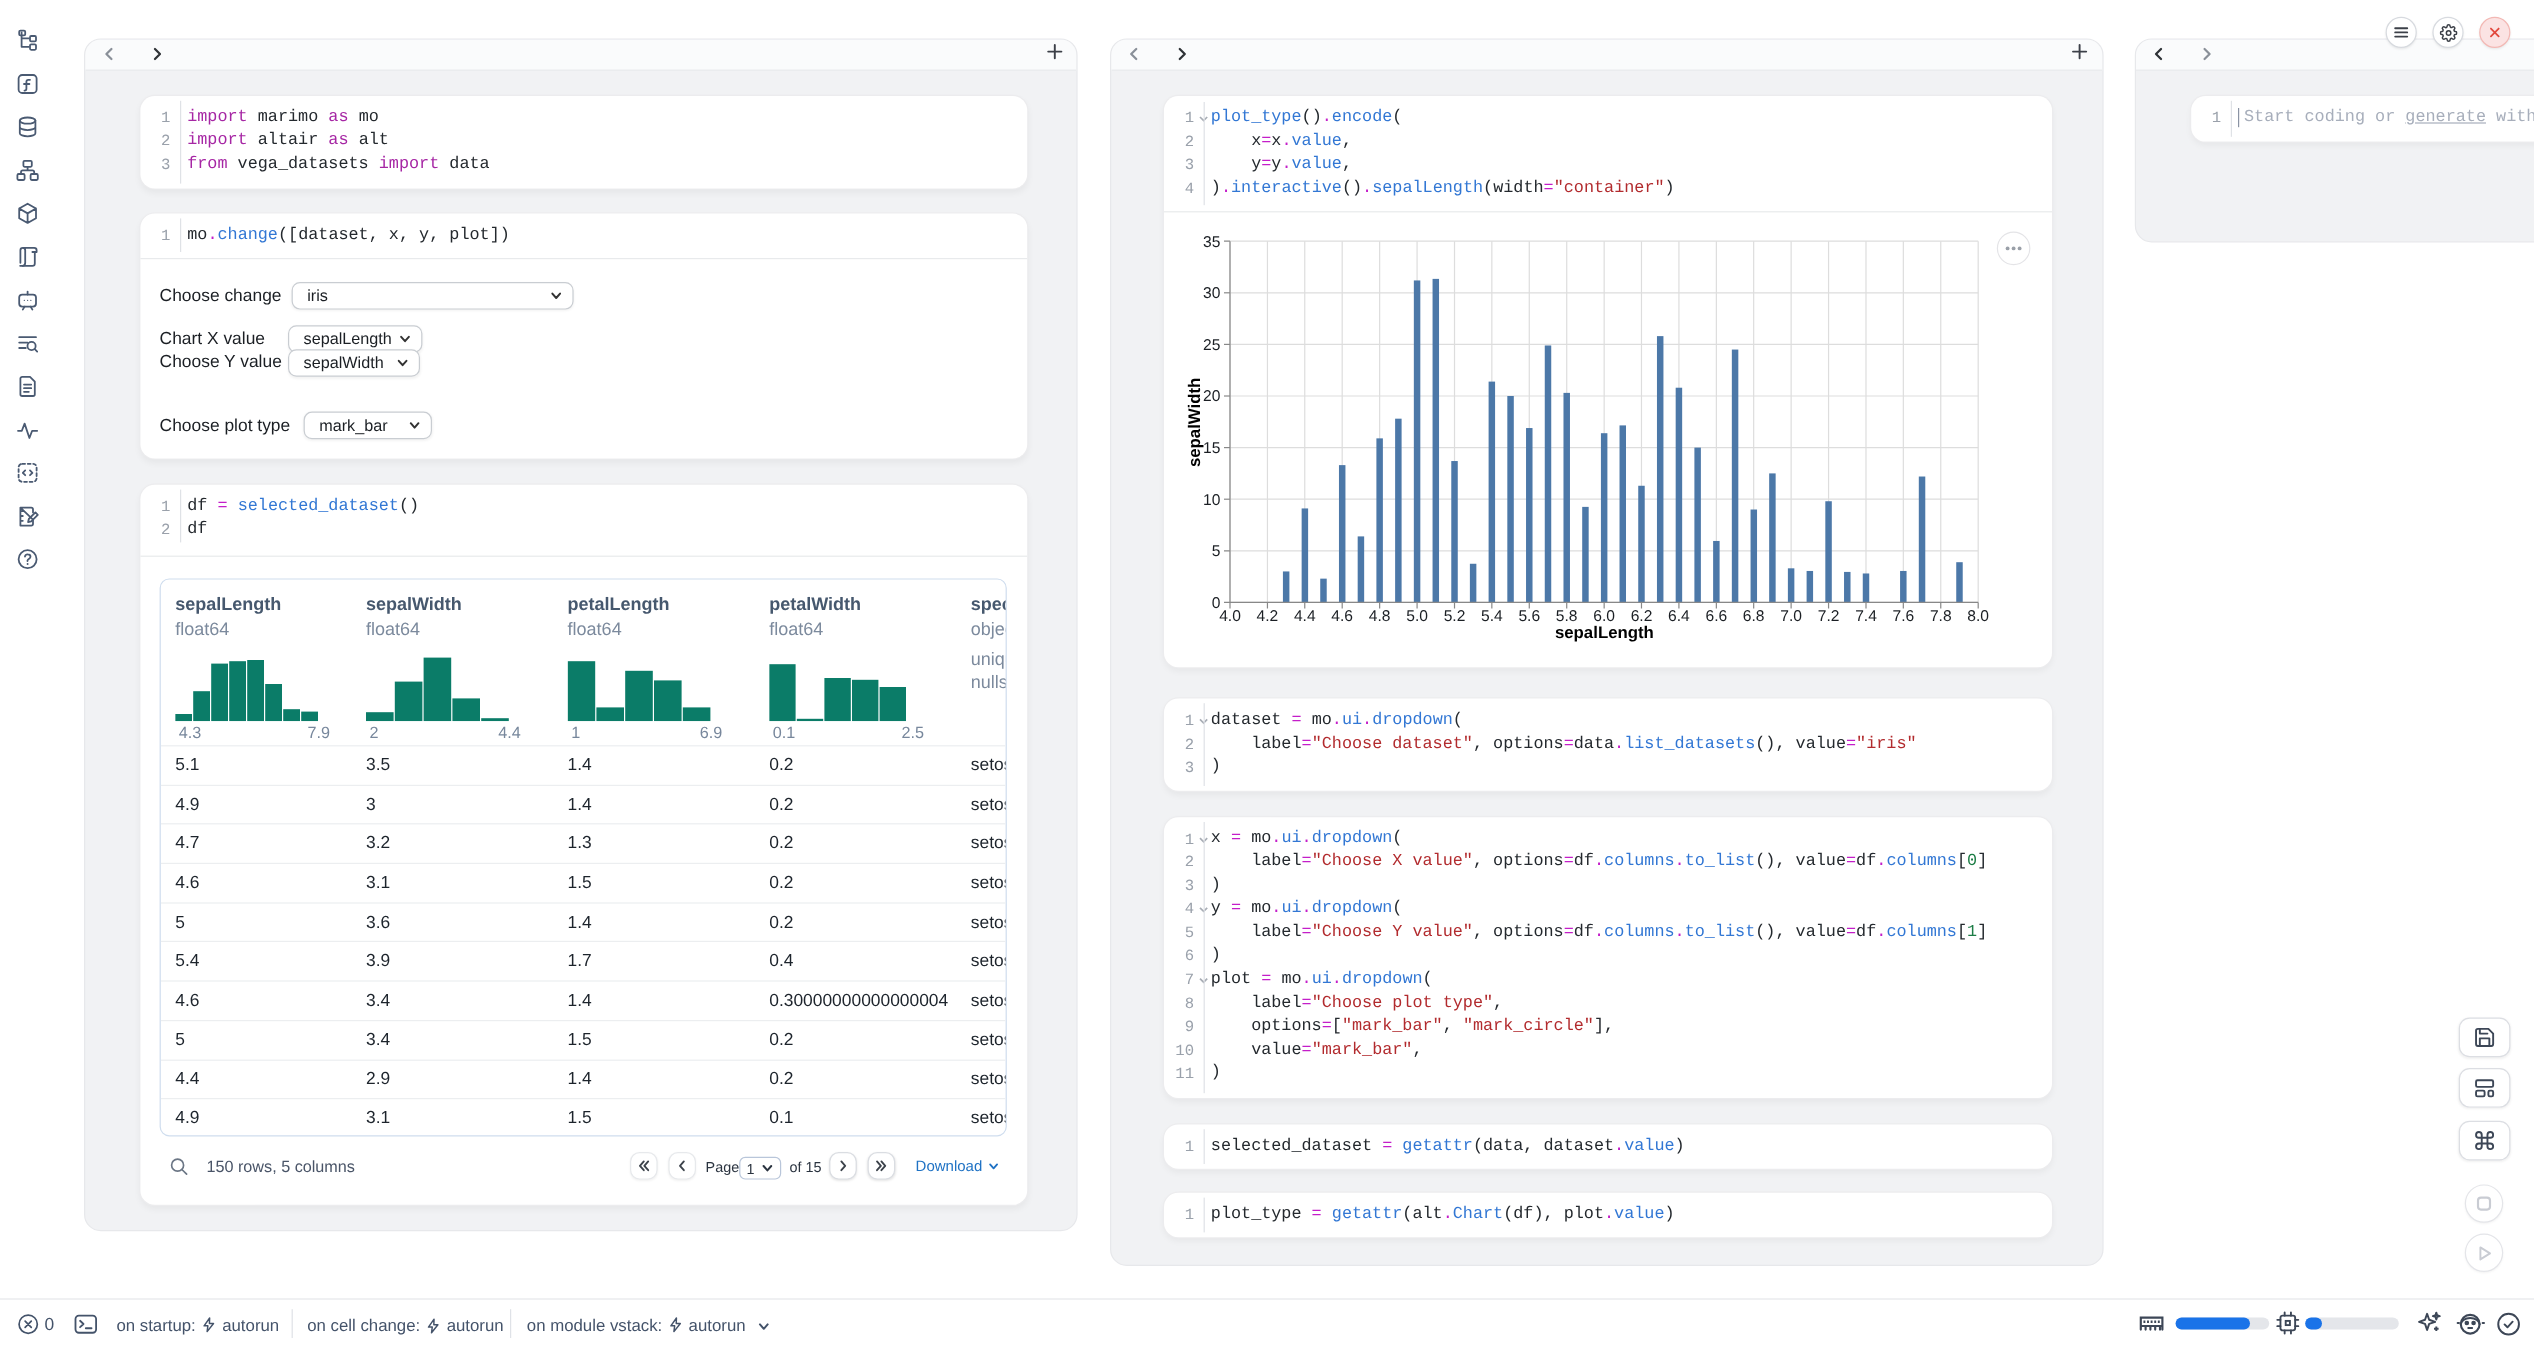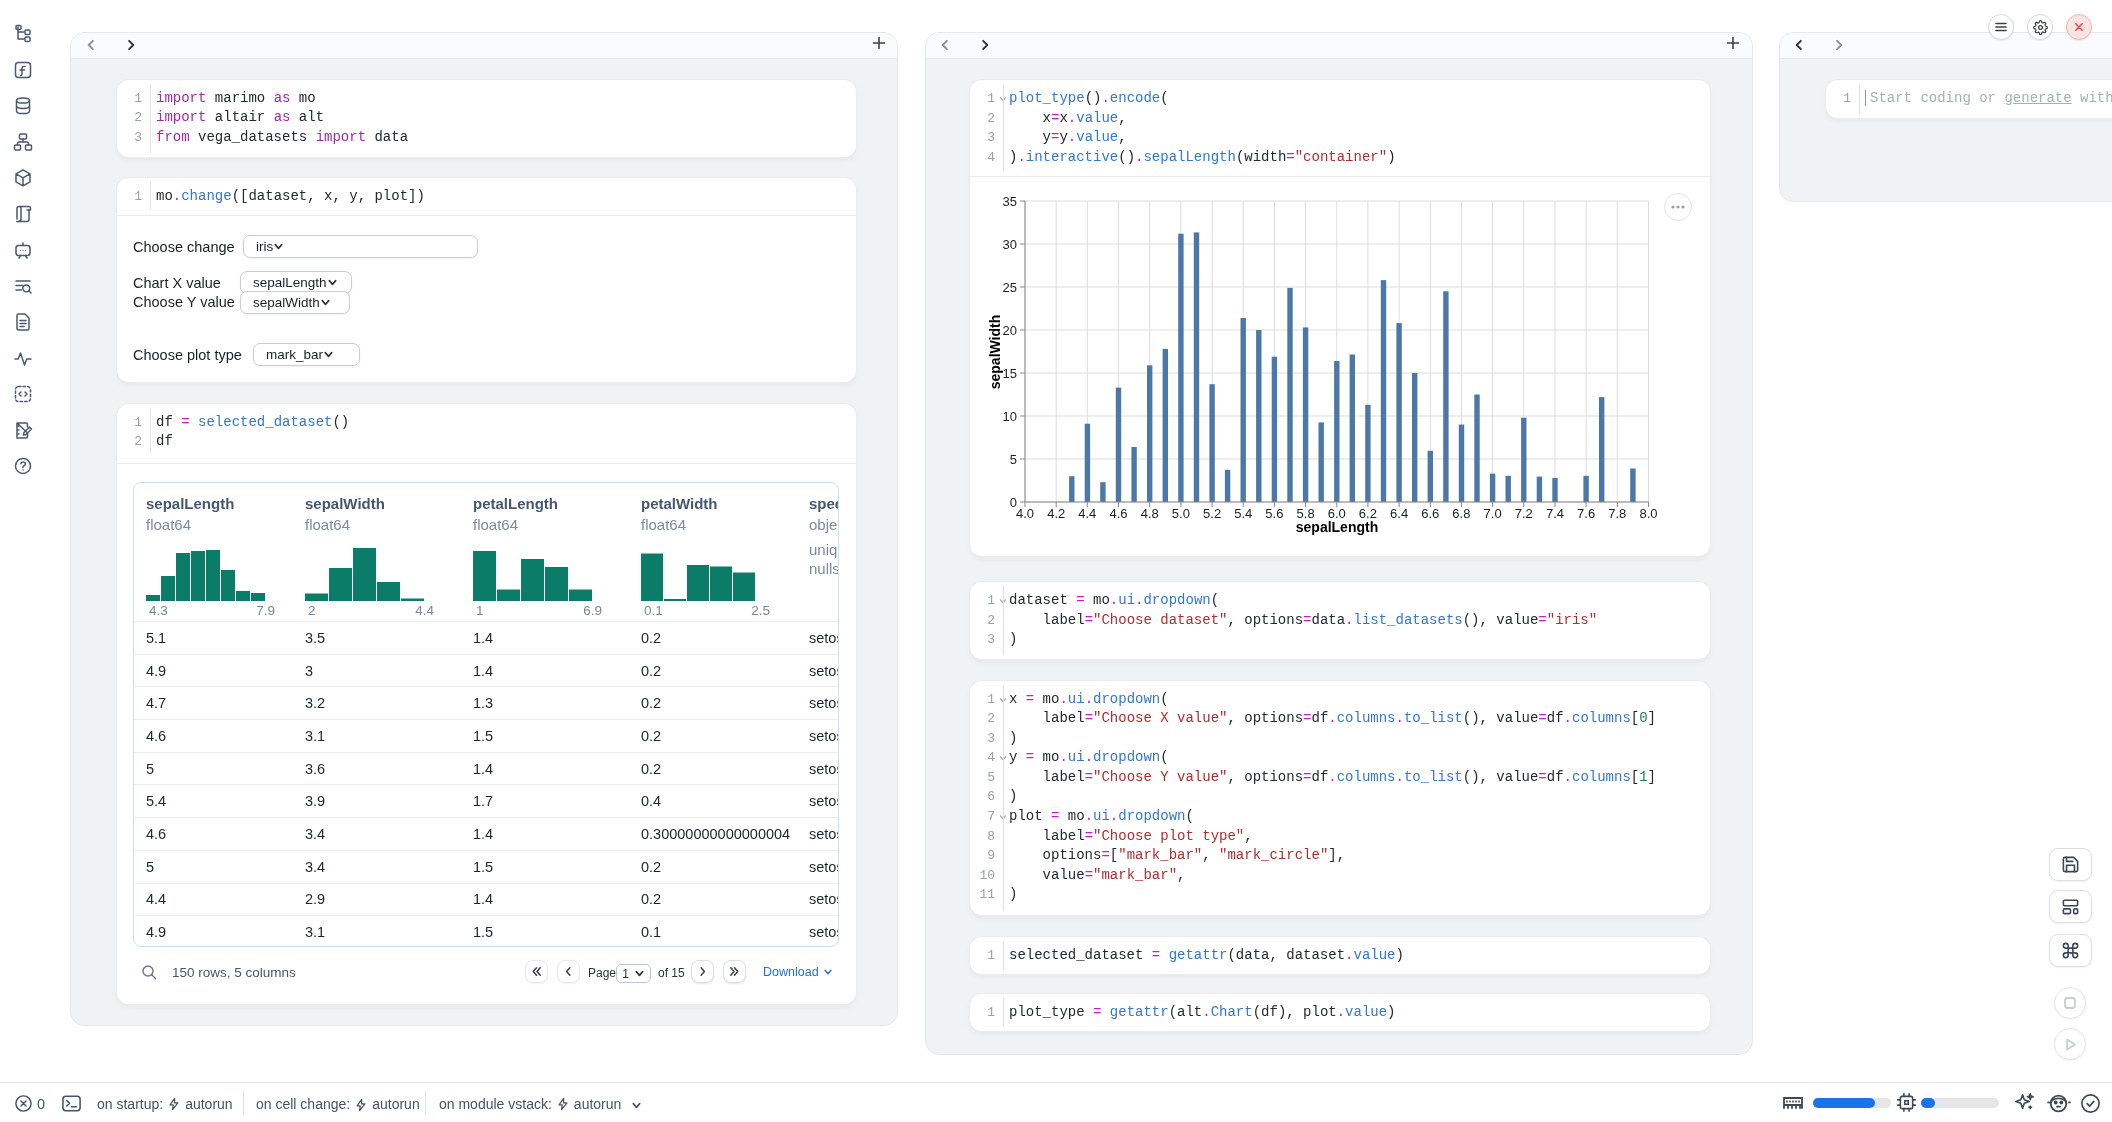--- a/index.html
+++ b/index.html
@@ -17,21 +17,21 @@
 .fold{position:absolute;left:28px;top:5px;width:10px;height:10px}
 i.k{font-style:normal;color:#a626a4}
 i.f{font-style:normal;color:#3277d4}
 i.s{font-style:normal;color:#b22b2e}
 i.o{font-style:normal;color:#c41ec9}
 i.n{font-style:normal;color:#1d7d46}
 .outdiv{position:absolute;left:0;right:0;border-top:1px solid #e8eaec}
 .ddrow{position:absolute;left:16px;display:flex;align-items:center;height:23px}
 .ddlab{font-size:14.5px;color:#1b1f24}
 .ddsel{height:23px;border-radius:7px;border:1px solid #c9cdd2;background:#fff;display:flex;align-items:center;
-  padding:0 8px 0 12px;font-size:13.5px;color:#1b1f24;box-shadow:0 1px 2px rgba(0,0,0,.05)}
+  justify-content:space-between;padding:0 8px 0 12px;font-size:13.5px;color:#1b1f24;box-shadow:0 1px 2px rgba(0,0,0,.05)}
 .axl{font-size:13px;fill:#1b1f24;font-family:"Liberation Sans",sans-serif}
 .axt{font-size:14px;font-weight:bold;fill:#000;font-family:"Liberation Sans",sans-serif}
 .sbicon{position:absolute;left:13px;width:20px;height:20px}
 .hbtn{position:absolute;display:flex;align-items:center;justify-content:center}
 .circbtn{position:absolute;width:26px;height:26px;border-radius:50%;background:#fff;border:1px solid #d7dadf;
   box-shadow:0 1px 2px rgba(0,0,0,.08);display:flex;align-items:center;justify-content:center}
 .sqbtn{position:absolute;width:43px;height:33px;border-radius:9px;background:#fff;border:1px solid #dcdee3;
   box-shadow:0 1px 2px rgba(0,0,0,.06);display:flex;align-items:center;justify-content:center}
 .runbtn{position:absolute;width:32px;height:32px;border-radius:50%;background:#fff;border:1px solid #e4e5e9;
   box-shadow:0 1px 2px rgba(0,0,0,.05);display:flex;align-items:center;justify-content:center}

